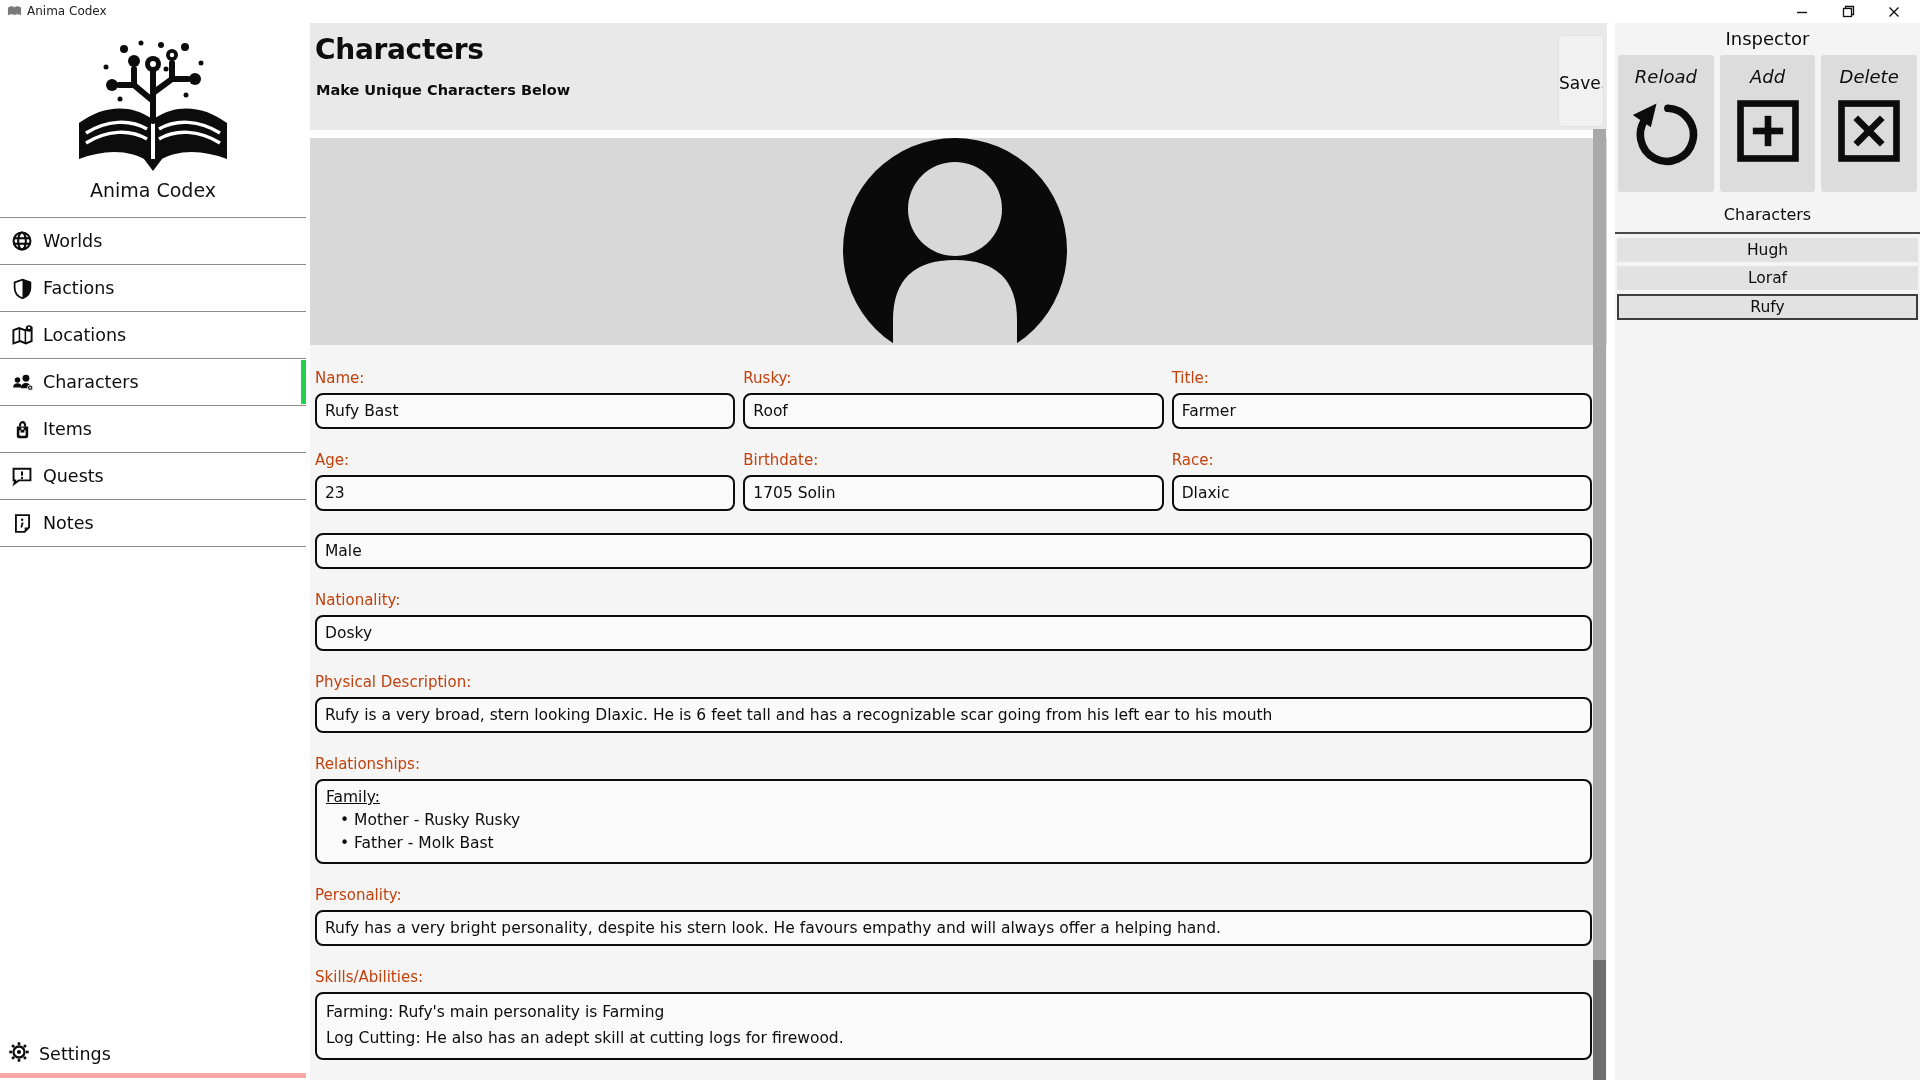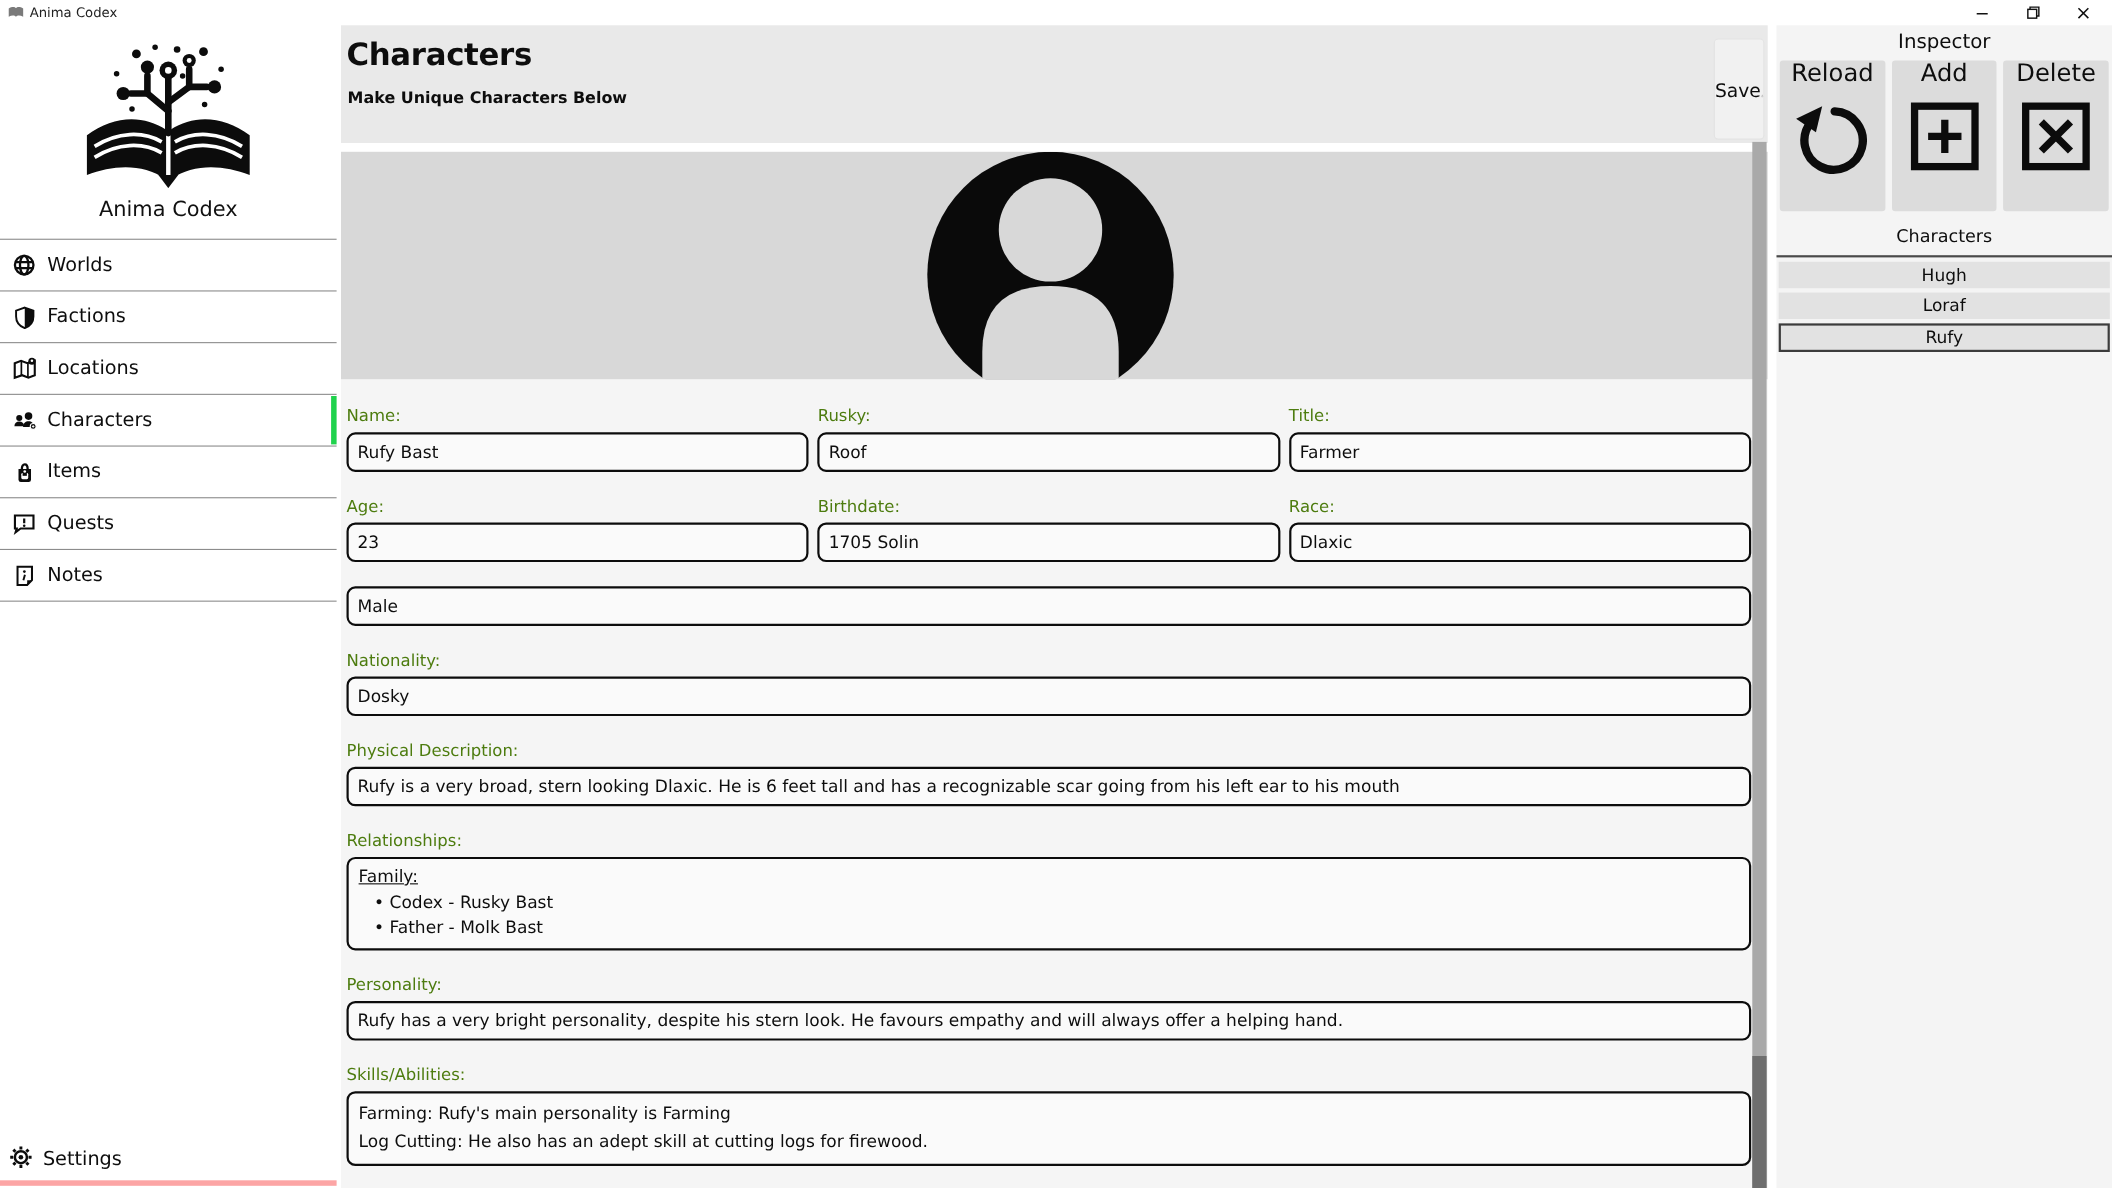--- a/index.html
+++ b/index.html
@@ -35,21 +35,21 @@
   .save-btn svg { margin-top:12px; }
 
   
   .banner { position:absolute; left:310px; top:138px; width:1297px; height:207px; background:#d8d8d8; overflow:hidden; }
 
   
   .form { position:absolute; left:310px; top:345px; width:1297px; height:735px; background:#f5f5f5;
     padding:24px 15px 0 5px; }
   .row3 { display:grid; grid-template-columns:repeat(3,1fr); column-gap:8px; width:1277px; }
   .fcol { }
-  .flabel { font-size:15px; height:18px; margin-bottom:6px; color:#4d7c0f; }
+  .flabel { font-size:15px; height:18px; margin-bottom:6px; color:#c2410c; }
   .finput { display:block; width:100%; height:36px; border:2px solid #0c0c0c; border-radius:8px;
     background:#fafafa; font-family:"DejaVu Sans",sans-serif; font-size:15.5px; color:#0d0d0d;
     padding:0 8px; line-height:32px; outline:none; }
   .fgap { height:22px; }
   .fullw { width:1277px; }
   .fbox { width:1277px; border:2px solid #0c0c0c; border-radius:8px; background:#fafafa;
     font-size:15.5px; padding:5px 9px 7px 9px; }
   .fbox .grp-head { text-decoration:underline; line-height:23px; }
   .fbox .bullet-line { line-height:23px; padding-left:14px; }
   .fbox .skill-line { line-height:26px; }
@@ -57,21 +57,21 @@
   
   .vscroll { position:absolute; left:1593px; top:129px; width:13px; height:951px; background:#a9a9a9; }
   .vscroll .thumb { position:absolute; left:0; bottom:0; width:13px; height:120px; background:#6e6e6e; }
 
   
   .inspector { position:absolute; left:1615px; top:23px; width:305px; height:1057px; background:#f4f4f4; }
   .insp-title { text-align:center; font-size:18px; padding-top:5px; }
   .insp-buttons { display:flex; gap:6px; padding:6px 3px 0 3px; }
   .insp-btn { flex:1; height:137px; background:#dcdcdc; border-radius:3px; display:flex;
     flex-direction:column; align-items:center; cursor:default; }
-  .insp-btn .ib-label { font-size:22px; margin-top:0; }
+  .insp-btn .ib-label { font-size:18px; margin-top:11px;font-style:italic; }
   .insp-btn svg { margin-top:8px; }
   .list-header { margin-top:6px; padding:7px 0 8px 0; text-align:center; font-size:16px;
     border-bottom:2px solid #4a4a4a; }
   .char-item { margin:4px 2px 0 2px; height:24px; line-height:24px; background:#e2e2e2;
     text-align:center; font-size:15.5px; cursor:default; }
   .char-item.selected { border:2px solid #3c3c3c; height:26px; line-height:22px; }
 </style>
 </head>
 <body>
 
@@ -304,21 +304,21 @@
   <input class="finput fullw" value="Dosky" style="">
   <div class="fgap"></div>
 
   <div class="flabel">Physical Description:</div>
   <input class="finput fullw" value="Rufy is a very broad, stern looking Dlaxic. He is 6 feet tall and has a recognizable scar going from his left ear to his mouth" style="">
   <div class="fgap"></div>
 
   <div class="flabel">Relationships:</div>
   <div class="fbox">
     <div class="grp-head">Family:</div>
-    <div class="bullet-line">• Codex - Rusky Bast</div>
+    <div class="bullet-line">• Mother - Rusky Rusky</div>
     <div class="bullet-line">• Father - Molk Bast</div>
   </div>
   <div class="fgap"></div>
 
   <div class="flabel">Personality:</div>
   <input class="finput fullw" value="Rufy has a very bright personality, despite his stern look. He favours empathy and will always offer a helping hand." style="">
   <div class="fgap"></div>
 
   <div class="flabel">Skills/Abilities:</div>
   <div class="fbox">

